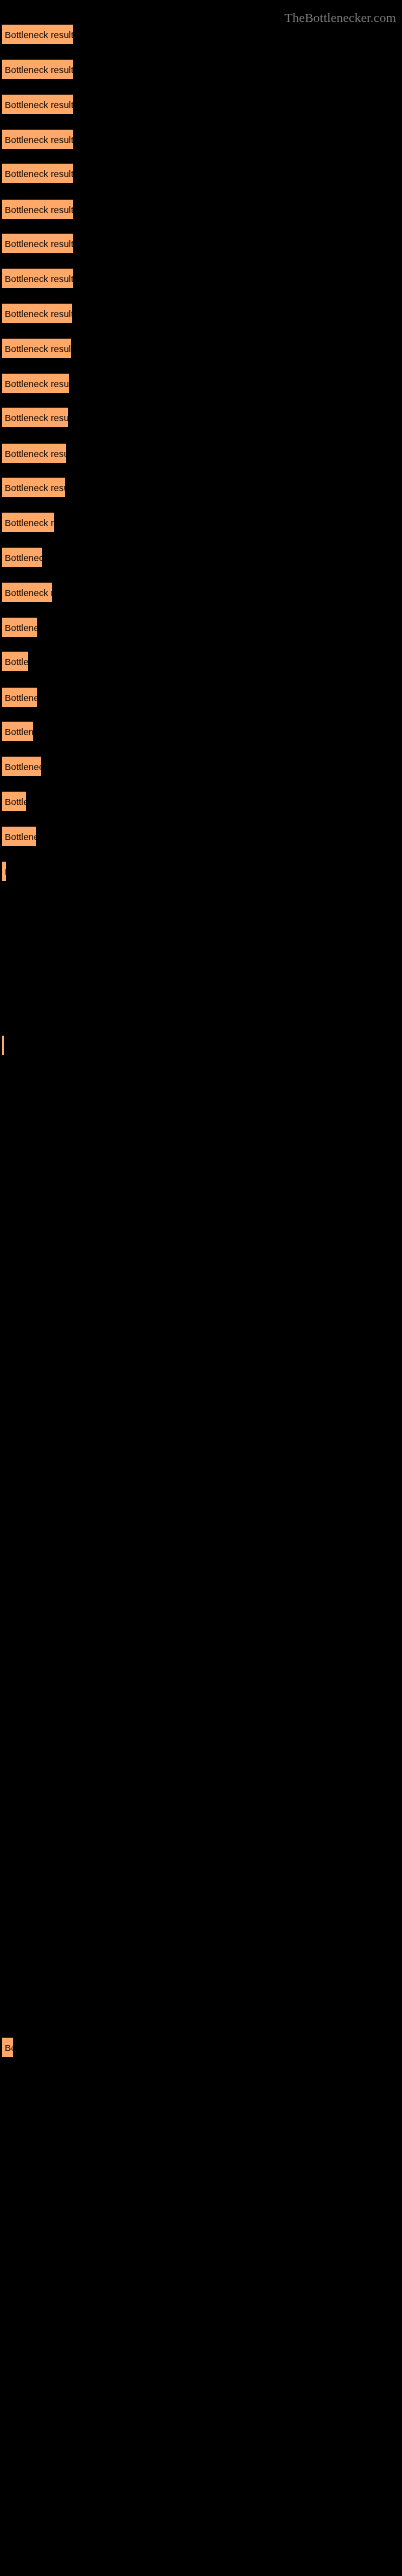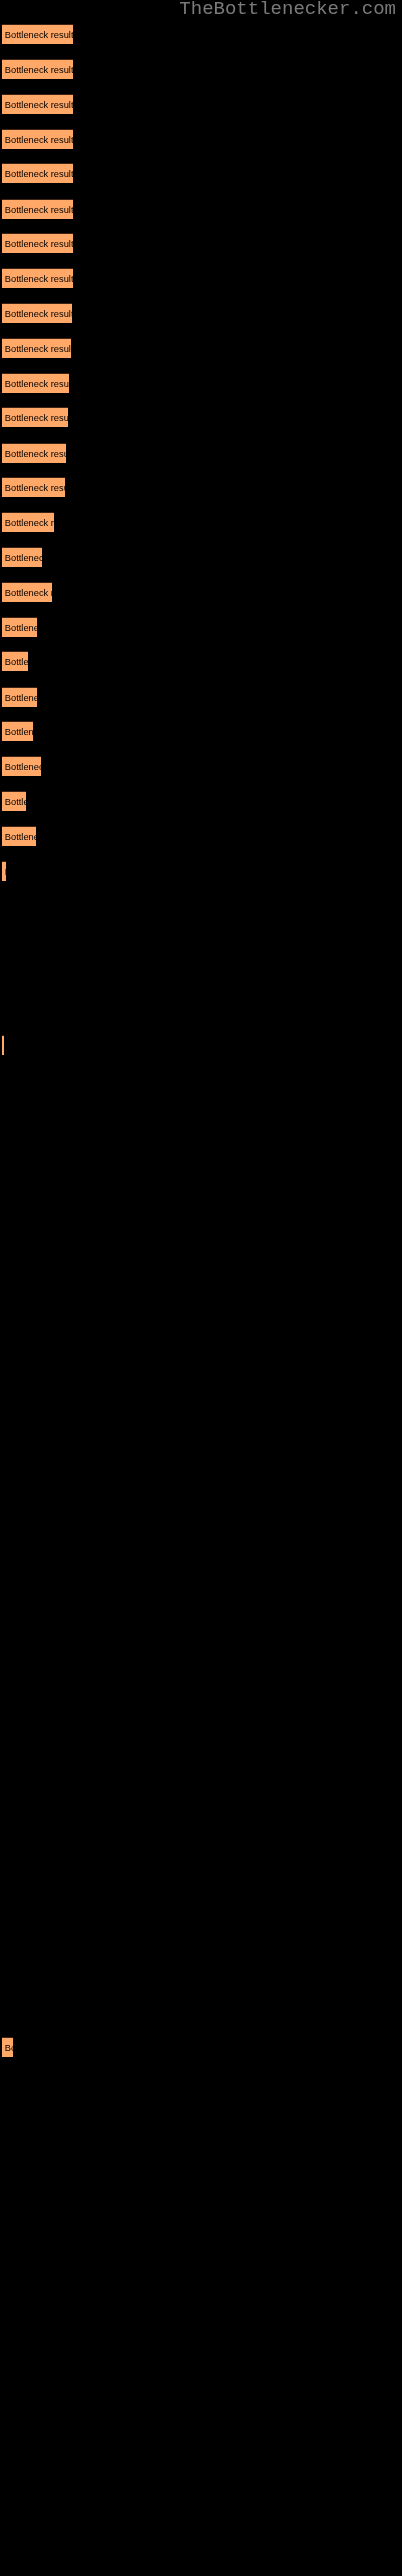--- a/index.html
+++ b/index.html
@@ -10,28 +10,28 @@
   body {
     width: 403px;
     height: 2576px;
     position: relative;
     overflow: hidden;
     font-family: "Liberation Sans", sans-serif;
     background: #000000;
   }
   #site-title {
     position: absolute;
-    top: 0px;
+    top: 8px;
     left: 0px;
     width: 396px;
     text-align: right;
     color: #7a7a7a;
-    font-size: 19px;
+    font-size: 13px;
     line-height: 19.3px;
-    font-family: Liberation Mono, monospace;
+    font-family: Liberation Serif, serif;
     letter-spacing: 0px;
     white-space: nowrap;
   }
   #chart-area {
     position: absolute;
     top: 0;
     left: 0;
     width: 403px;
     height: 2576px;
   }

